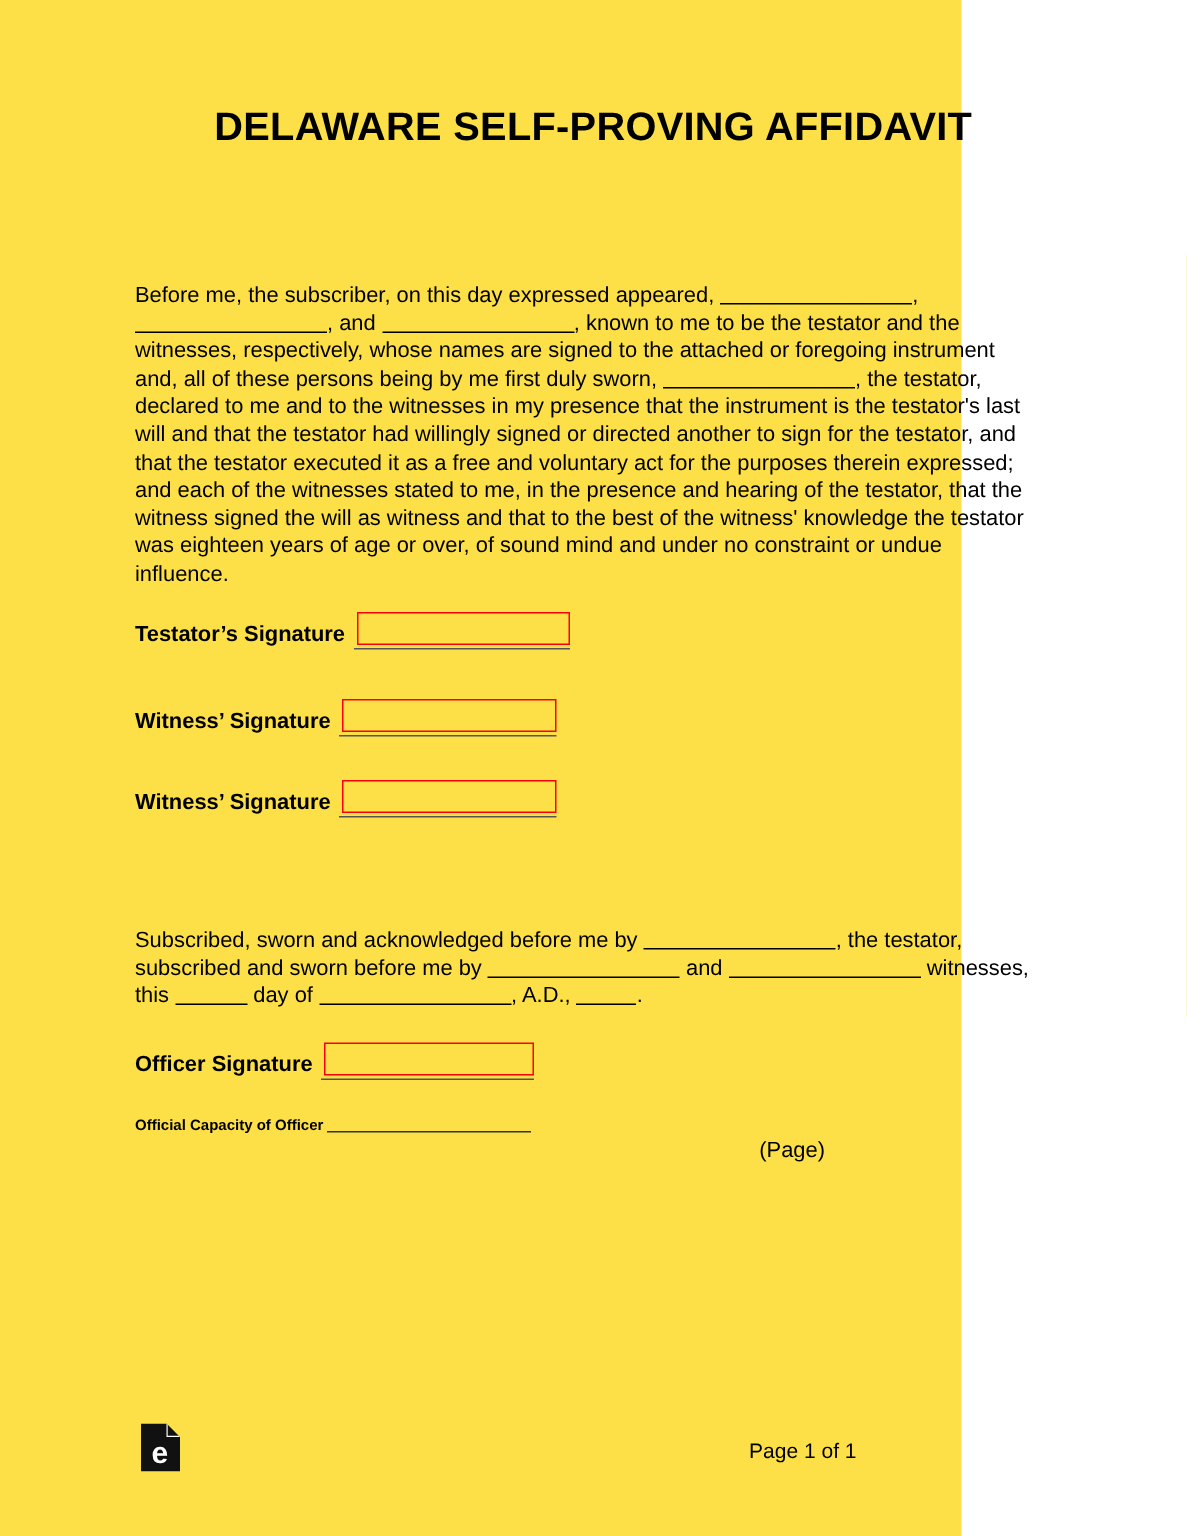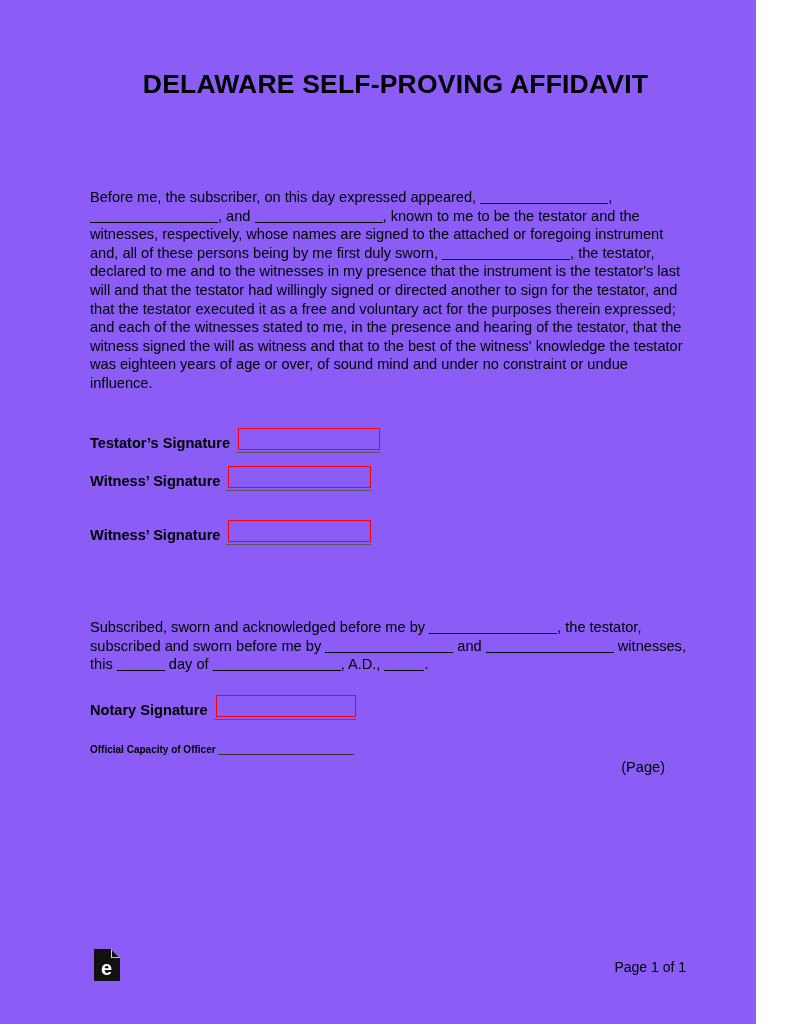--- a/index.html
+++ b/index.html
@@ -12,23 +12,23 @@
     height: 1024px;
     position: relative;
     font-family: "Liberation Sans", sans-serif;
     color: #000000;
     overflow: hidden;
   }
 
   .page {
     position: absolute;
     left: 0; top: 0;
-    width: 756px;
+    width: 641px;
     height: 1024px;
-    background: #8b5cf6;
+    background: #fde047;
   }
 
   
   .doc-title {
     position: absolute;
     left: 0;
     top: 68px;
     width: 791px;
     text-align: center;
     font-size: 26.5px;
@@ -100,21 +100,21 @@
     border: 1.8px solid #fb0007;
     background: transparent;
     box-sizing: border-box;
     padding: 0 3px;
     font-family: "Liberation Sans", sans-serif;
     font-size: 13px;
     color: #000;
     outline: none;
   }
 
-  .sig-row-1 { top: 428px; justify-content: space-between; }
+  .sig-row-1 { top: 408px; justify-content: space-between; }
   .sig-row-2 { top: 466px; }
   .sig-row-3 { top: 520px; }
   .sig-row-notary { top: 695px; }
 
   .slot-w-testator { width: 144px; }
   .slot-w-witness  { width: 145px; }
   .slot-w-notary   { width: 142px; }
 
   
   .notary-heading {
@@ -214,21 +214,21 @@
     <span>and</span>
     <span class="ul ul-md"></span>
     <span>witnesses, this</span>
     <span class="ul ul-sm"></span>
     <span>day of</span>
     <span class="ul ul-md"></span><span>, A.D.,</span>
     <span class="ul ul-xs"></span><span>.</span>
   </div>
 
   <div class="sig-row sig-row-notary">
-    <span class="sig-label">Notary Signature</span>
+    <span class="sig-label">Officer Signature</span>
     <span class="sig-slot slot-w-notary">
       <input class="sig-box" type="text" value="" style="">
     </span>
   </div>
 
   <div class="official-row">
     <span>Official Capacity of Officer</span>
     <span class="ul ul-lg"></span>
   </div>
 

